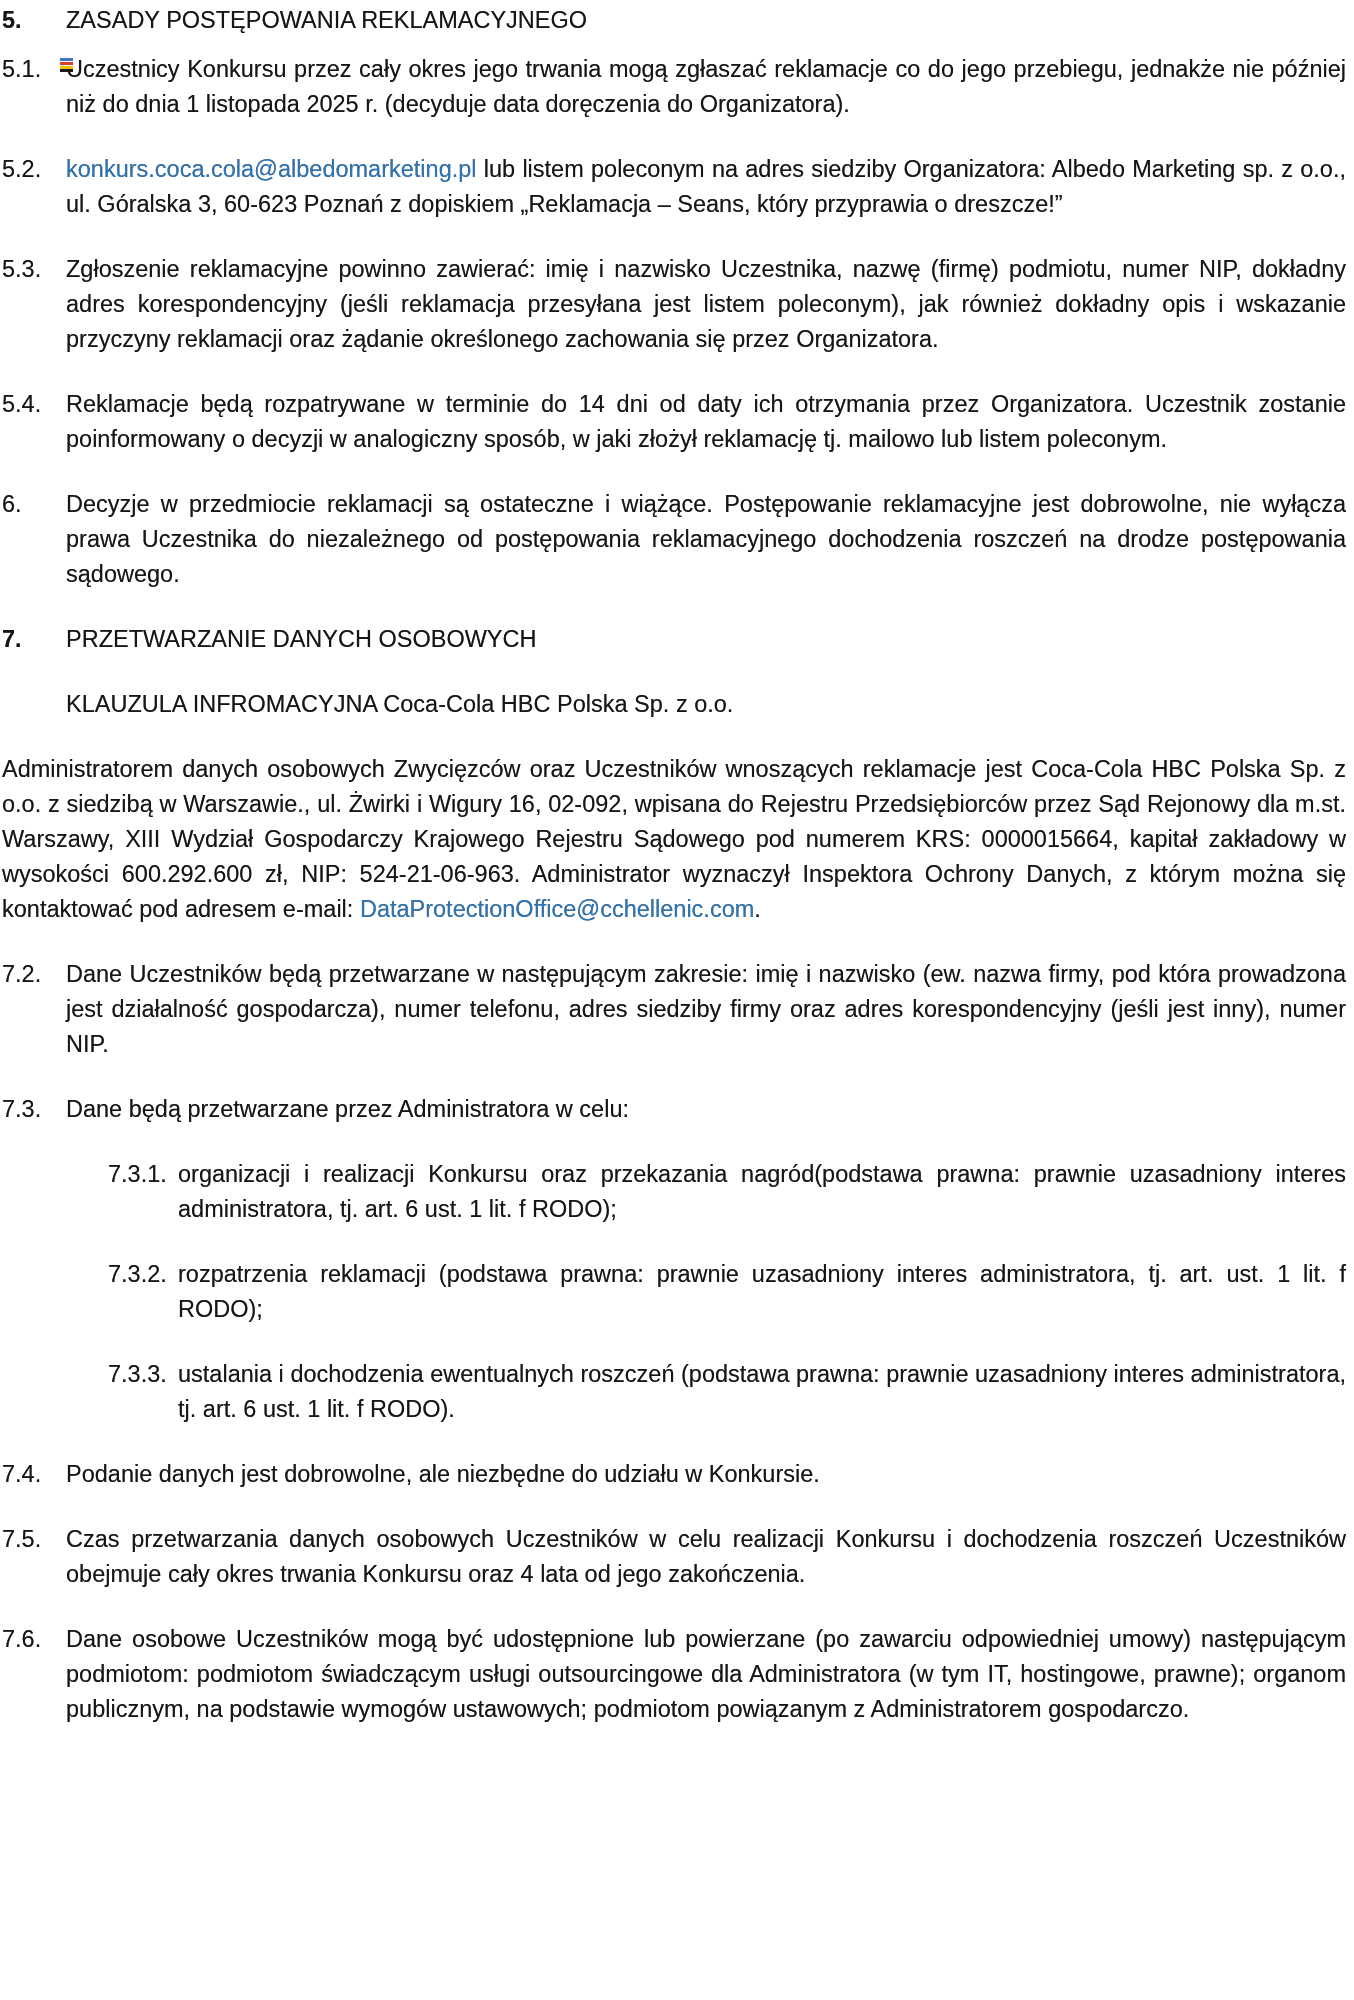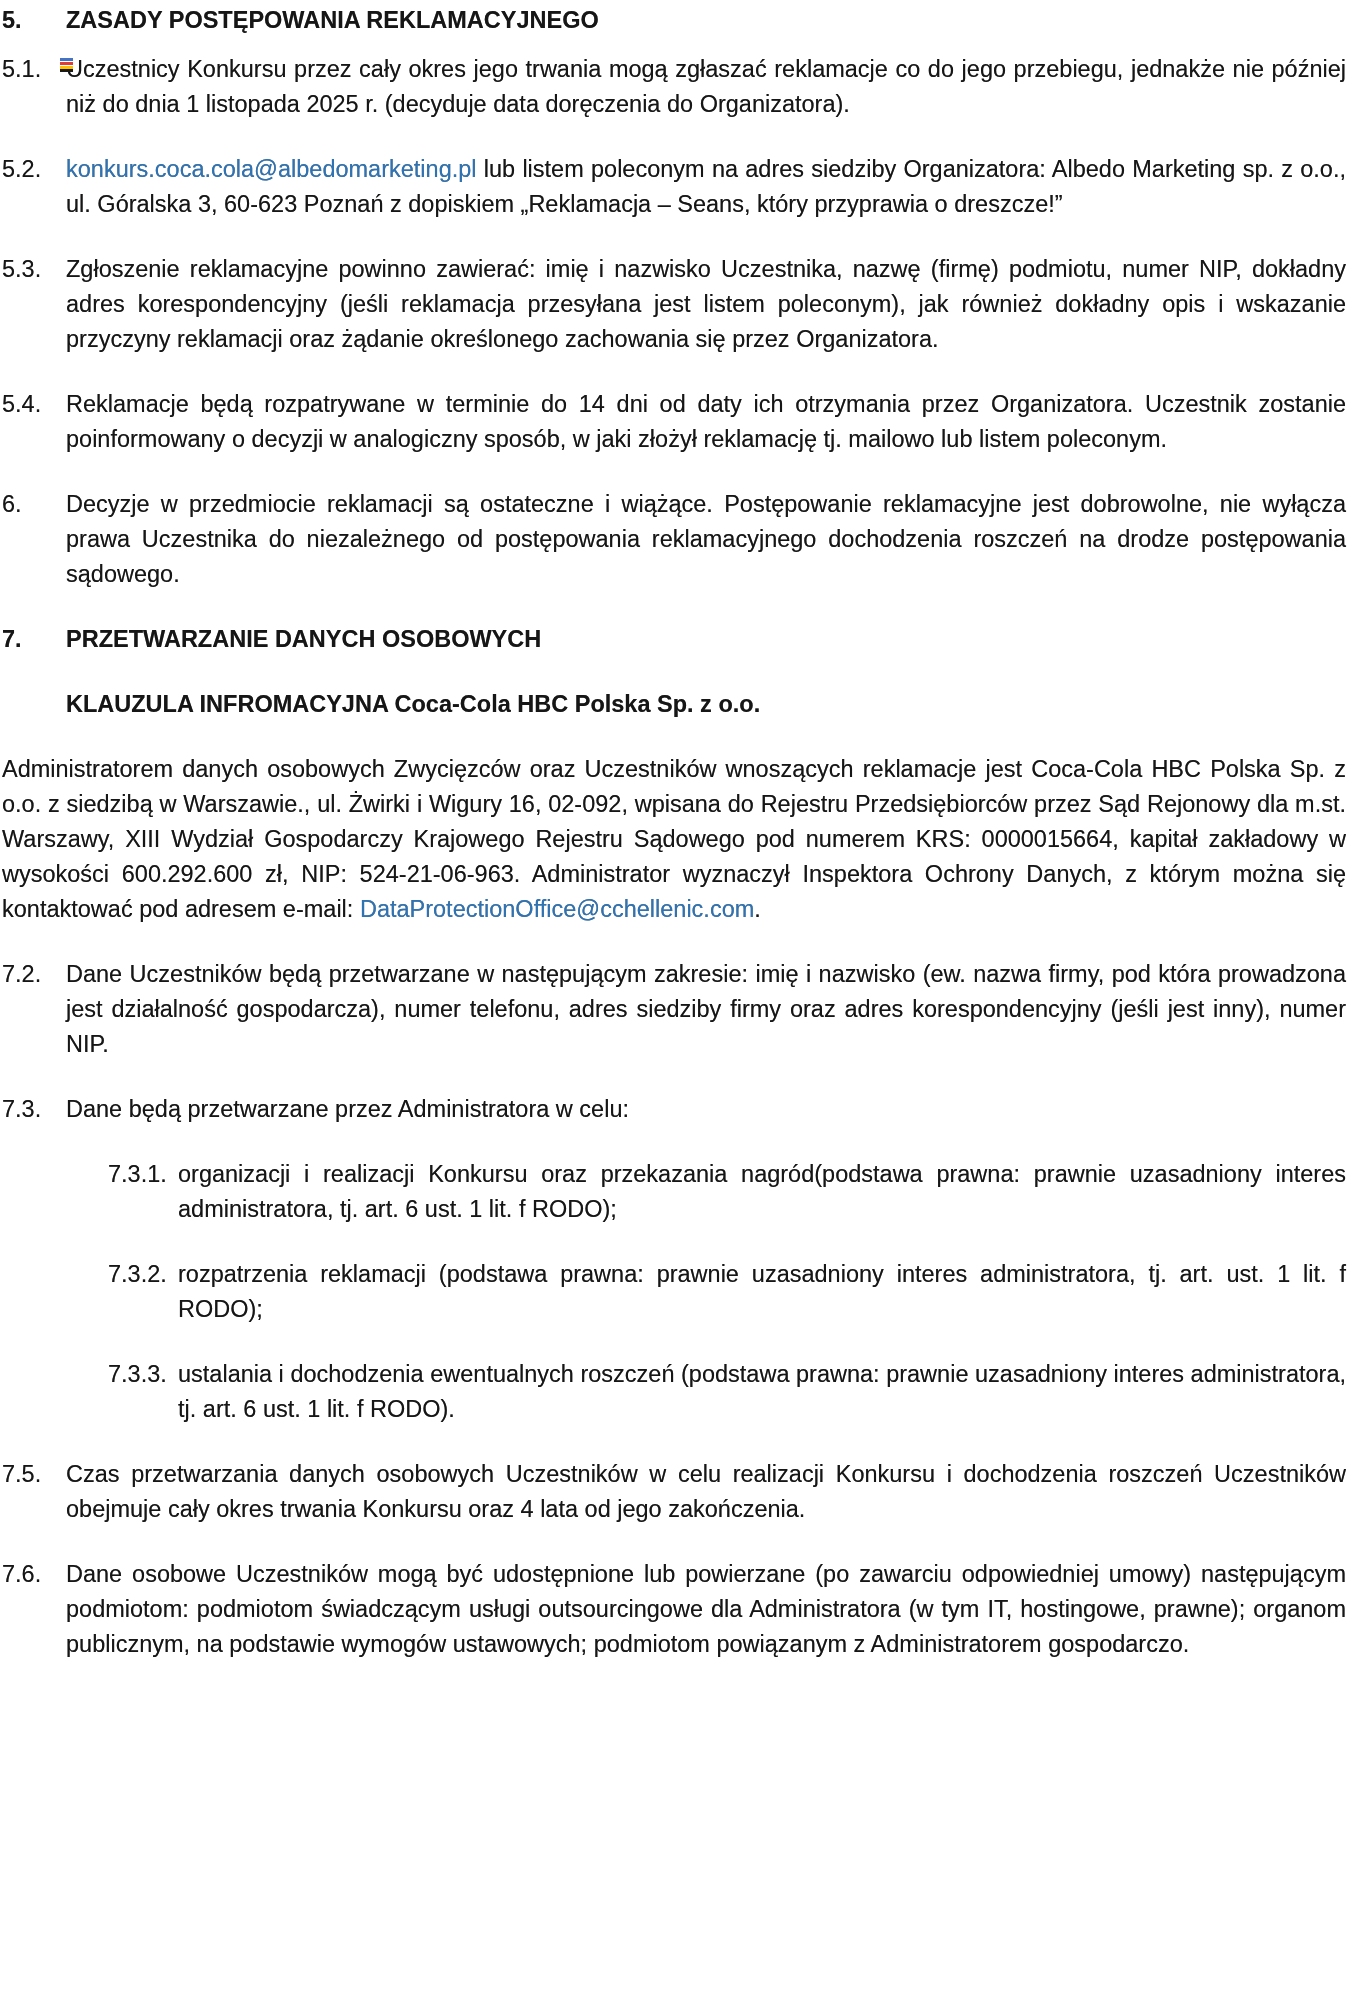--- a/index.html
+++ b/index.html
@@ -13,21 +13,21 @@
     line-height: 35px;
     color: #161616;
     text-shadow: 0 0 0.4px rgba(0,0,0,0.5);
     background: #ffffff;
   }
   .row { display: flex; margin-bottom: 30px; }
   .row.heading-5 { margin-bottom: 14px; }
   .num { flex: 0 0 64px; position: relative; }
   .txt { flex: 1 1 auto; text-align: justify; min-width: 0; }
   .bold { font-weight: 700; }
-  .heading-text { font-weight: 700; text-align: left; }
+  .heading-text { font-weight: 400; text-align: left; }
   .sub { margin-left: 106px; }
   .sub .num { flex: 0 0 70px; }
   .first-line { text-align: justify; text-align-last: justify; }
   .rest { text-align: justify; }
   a.doclink { color: #2E74B5; cursor: pointer; }
   .marker {
     position: absolute;
     left: 30px;
     top: 29px;
     width: 13px;
@@ -109,20 +109,24 @@
   <div class="row sub">
     <span class="num">7.3.2.</span>
     <div class="txt">rozpatrzenia reklamacji (podstawa prawna: prawnie uzasadniony interes administratora, tj. art. ust. 1 lit. f RODO);</div>
   </div>
 
   <div class="row sub">
     <span class="num">7.3.3.</span>
     <div class="txt">ustalania i dochodzenia ewentualnych roszczeń (podstawa prawna: prawnie uzasadniony interes administratora, tj. art. 6 ust. 1 lit. f RODO).</div>
   </div>
 
+  <div class="row">
+    <span class="num">7.4.</span>
+    <div class="txt">Podanie danych jest dobrowolne, ale niezbędne do udziału w Konkursie.</div>
+  </div>
 
   <div class="row">
     <span class="num">7.5.</span>
     <div class="txt">Czas przetwarzania danych osobowych Uczestników w celu realizacji Konkursu i dochodzenia roszczeń Uczestników obejmuje cały okres trwania Konkursu oraz 4 lata od jego zakończenia.</div>
   </div>
 
   <div class="row">
     <span class="num">7.6.</span>
     <div class="txt">Dane osobowe Uczestników mogą być udostępnione lub powierzane (po zawarciu odpowiedniej umowy) następującym podmiotom: podmiotom świadczącym usługi outsourcingowe dla Administratora (w tym IT, hostingowe, prawne); organom publicznym, na podstawie wymogów ustawowych; podmiotom powiązanym z Administratorem gospodarczo.</div>
   </div>

